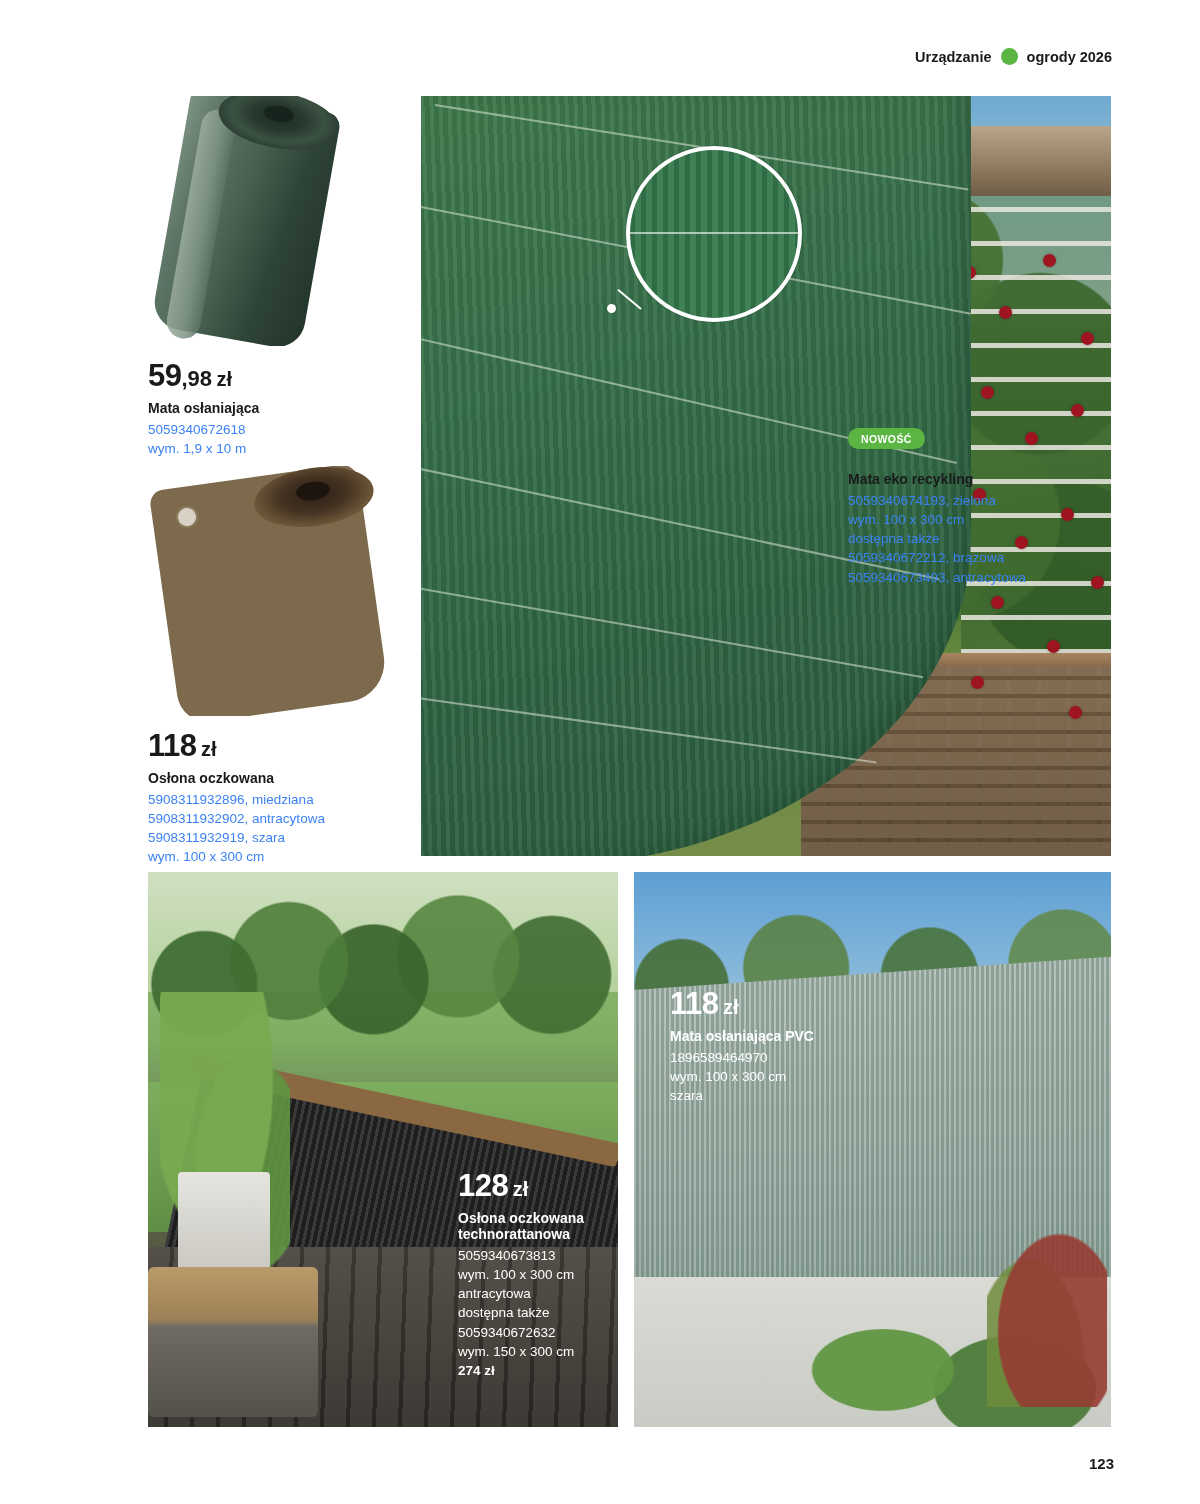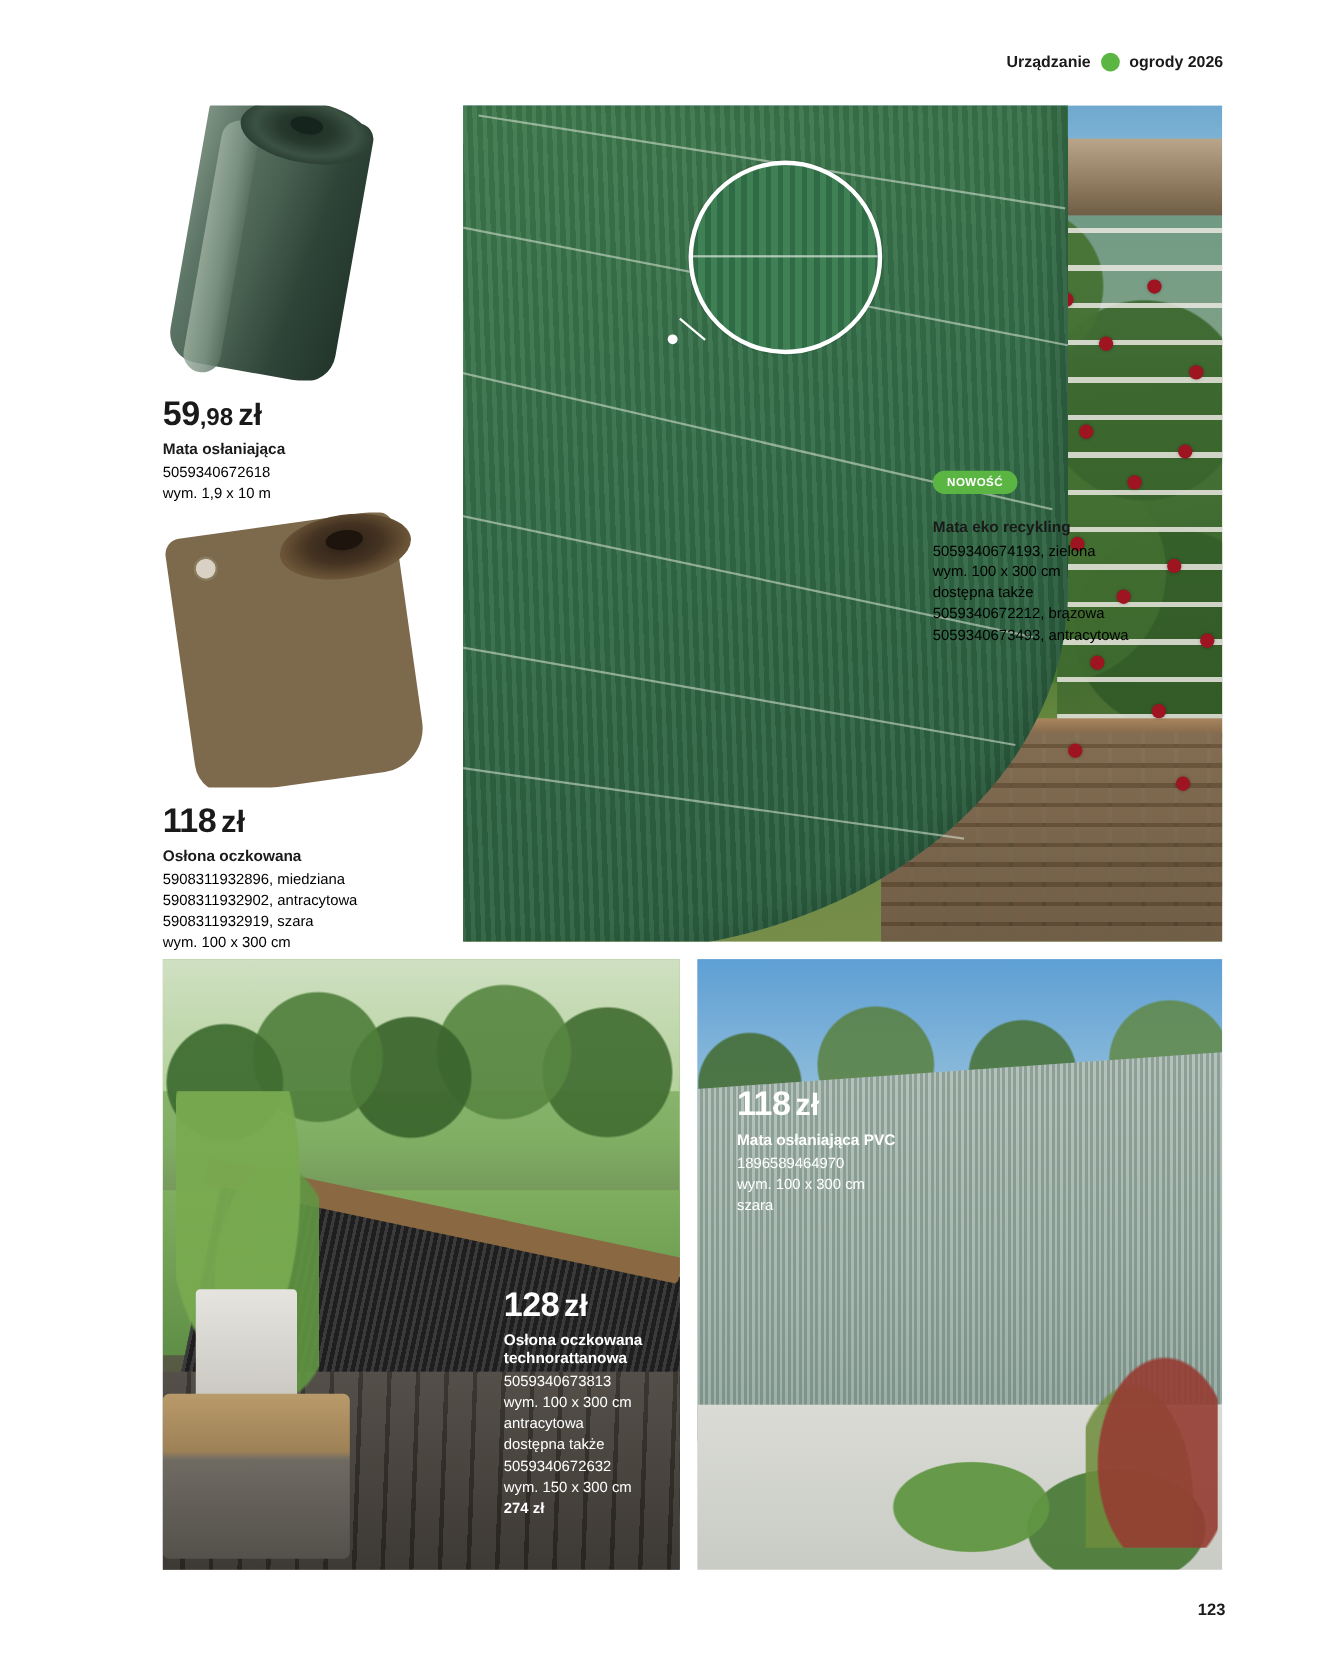--- a/index.html
+++ b/index.html
@@ -222,24 +222,24 @@
     text-transform: uppercase;
   }
 
   
   .price {
     font-weight: bold;
     line-height: 1;
   }
   .price .int { font-size: 31px; letter-spacing: -0.5px; }
   .price .dec { font-size: 22px; }
-  .price .cur { font-size: 28px; font-weight: bold; }
+  .price .cur { font-size: 20px; font-weight: bold; }
 
   .prod-title { font-size: 14px; font-weight: bold; margin-top: 9px; }
-  .prod-lines { font-size: 13.5px; line-height: 1.42; margin-top: 4px; color: #000000; }
+  .prod-lines { font-size: 13.5px; line-height: 1.42; margin-top: 4px; color: #3b82f6; }
   .prod-lines div { white-space: nowrap; }
 
   .block { position: absolute; }
 
   
   .on-photo, .on-photo .prod-lines { color: #ffffff; }
   .on-photo .prod-title { color: #ffffff; }
 
   
   #txt-green { left: 148px; top: 360px; width: 250px; }

